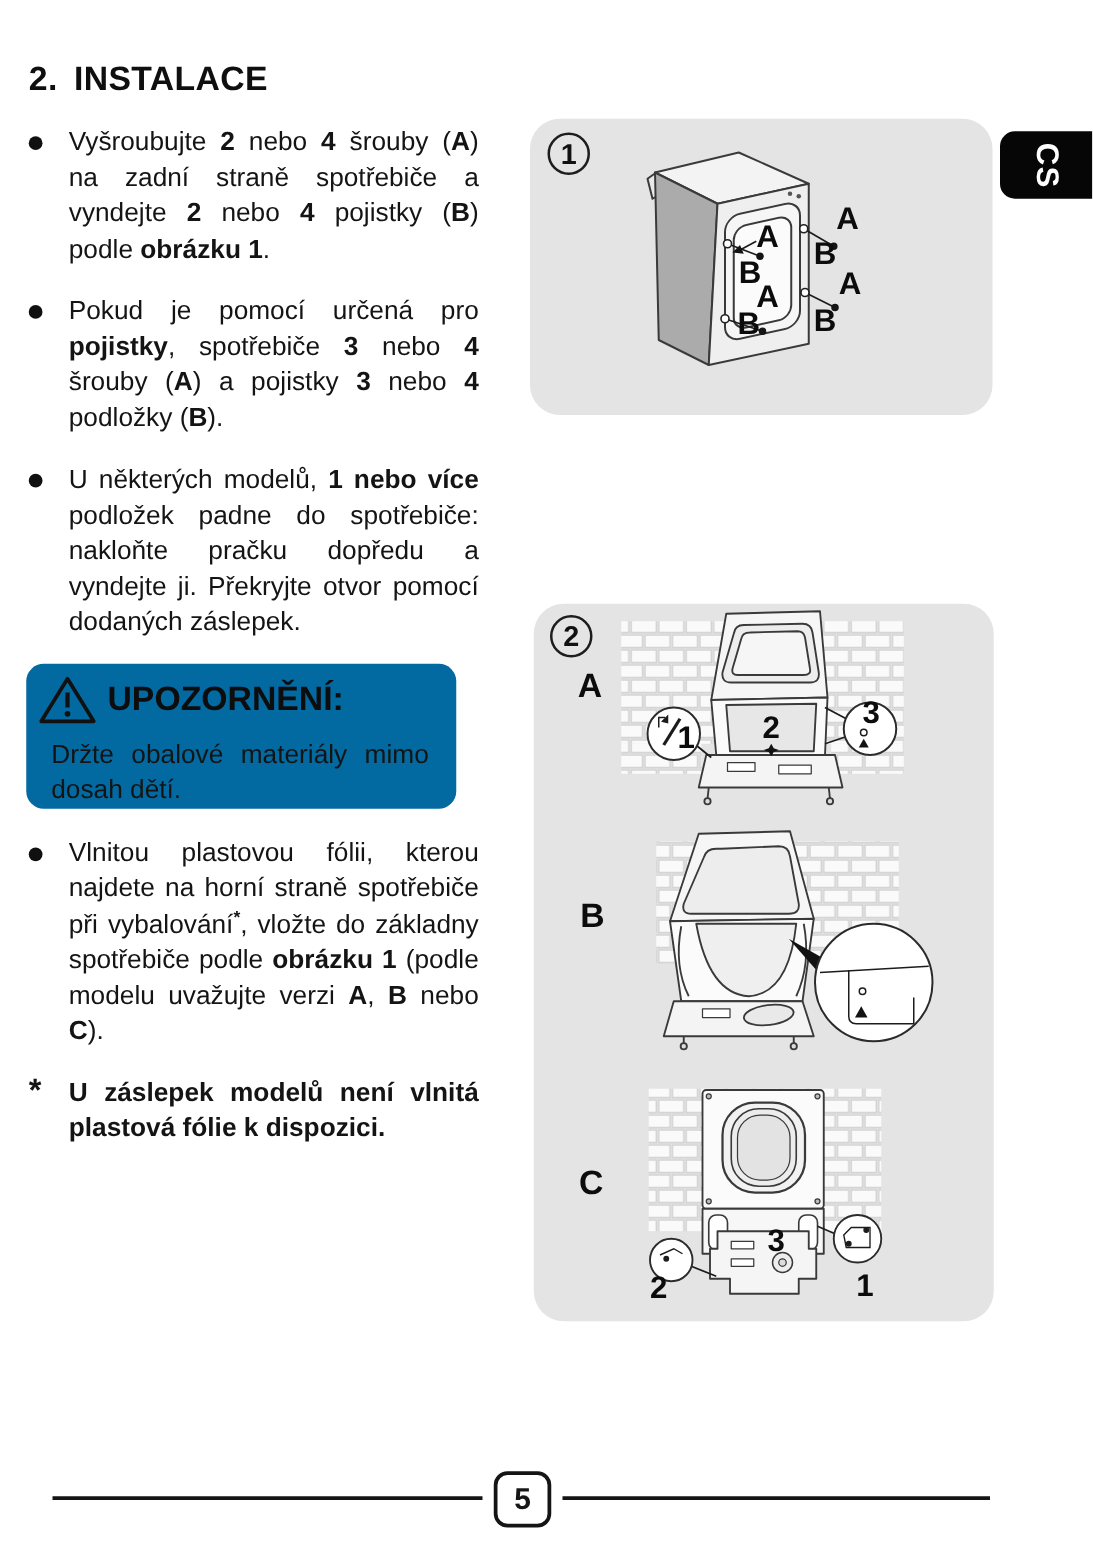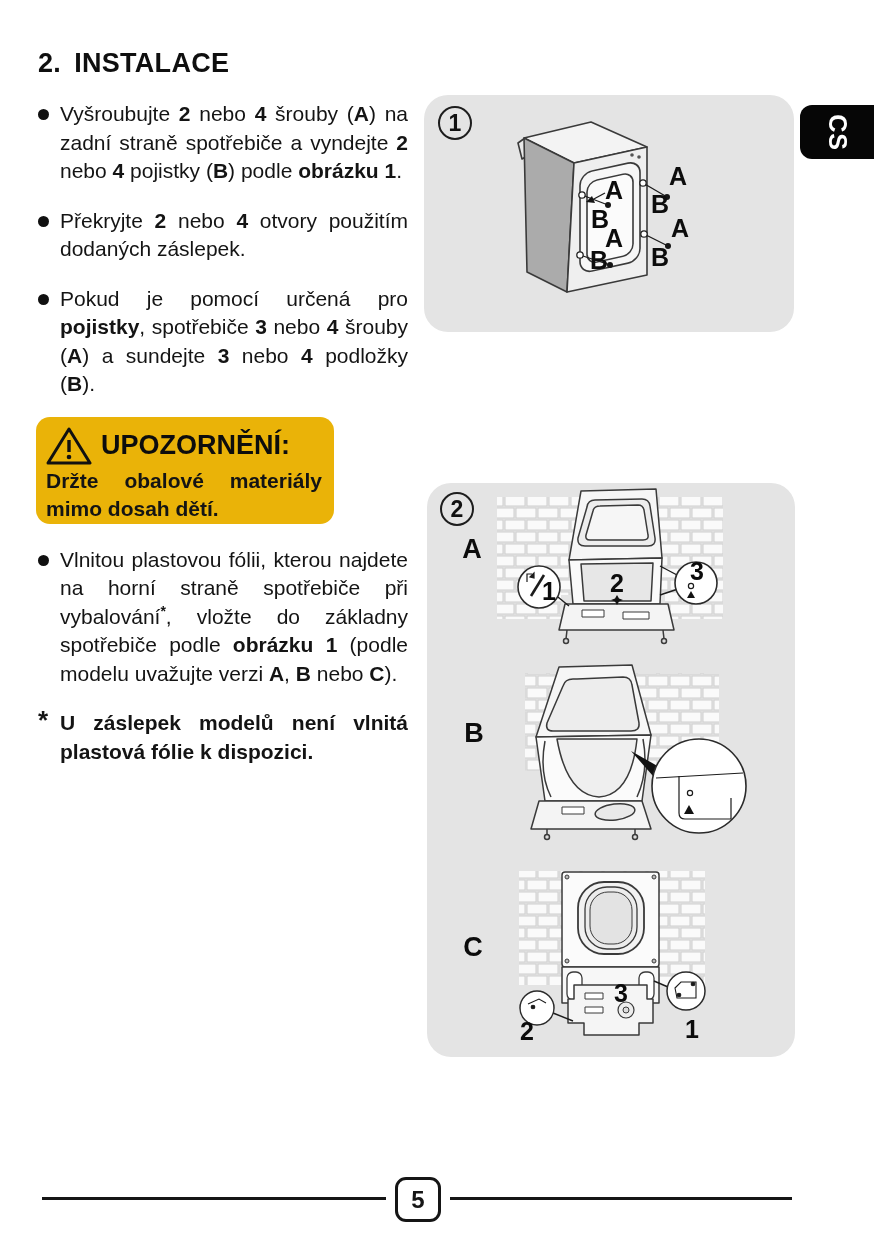--- a/index.html
+++ b/index.html
@@ -1,34 +1,34 @@
 <!DOCTYPE html>
 <html><head>
 <meta charset="utf-8">
 <style>
   html,body { margin:0; padding:0; background:#fff; }
   .page { position:relative; width:874px; height:1240px; background:#ffffff; overflow:hidden;
           font-family:"Liberation Sans", sans-serif; color:#161616; }
 
   
-  .col { position:absolute; left:38px; top:48px; width:370px; }
+  .col { position:absolute; left:23px; top:48px; width:370px; }
   h1.title { font-size:27px; font-weight:bold; margin:0 0 21px 0; color:#0f0f0f; letter-spacing:.3px; }
   h1.title .num { margin-right:13px; }
   .bullet { position:relative; padding-left:22px; margin-bottom:21px; }
   .bullet .dot { position:absolute; left:0; top:9px; width:11px; height:11px; border-radius:50%; background:#101010; }
-  p.jt { margin:0; text-align:justify; font-size:21px; line-height:28.5px; color:#141414; }
+  p.jt { margin:10px; text-align:justify; font-size:21px; line-height:28.5px; color:#141414; }
   p.jt b, .fnt { font-weight:bold; }
   sup { font-size:14px; line-height:0; }
 
-  .warnbox { background:#eab308; border-radius:14px; padding:9px 12px 0 10px; margin:-3px 0 22px -2px;
-             width:298px; box-sizing:border-box; }
+  .warnbox { background:#0369a1; border-radius:14px; padding:9px 12px 0 10px; margin:-3px 0 22px -2px;
+             width:344px; box-sizing:border-box; }
   .warnhead { display:flex; align-items:center; gap:9px; margin-bottom:1px; }
   .warnicon { flex:0 0 auto; }
   .warntitle { font-size:27px; font-weight:bold; color:#0d0d0d; }
-  .warnbody { font-weight:bold; font-size:21.5px; }
+  .warnbody { font-weight:normal; font-size:21.5px; }
 
   .footnote { position:relative; padding-left:22px; }
   .fnmark { position:absolute; left:0; top:-4px; font-size:26px; font-weight:bold; }
 
   
   .figbox { position:absolute; background:#e4e4e4; border-radius:24px; }
   #fig1 { left:424px; top:95px;  width:370px; height:237px; }
   #fig2 { left:427px; top:483px; width:368px; height:574px; }
   .figbox svg { position:absolute; left:0; top:0; }
   .fignum { position:absolute; width:34px; height:34px; border:2.5px solid #1d1d1d; border-radius:50%;
@@ -56,30 +56,30 @@
 
   <div class="col">
 
     <h1 class="title"><span class="num">2.</span><span>INSTALACE</span></h1>
 
     <div class="bullet">
       <span class="dot"></span>
       <p class="jt"><span>Vyšroubujte </span><b>2</b><span> nebo </span><b>4</b><span> šrouby (</span><b>A</b><span>) na zadní straně spotřebiče a vyndejte </span><b>2</b><span> nebo </span><b>4</b><span> pojistky (</span><b>B</b><span>) podle </span><b>obrázku 1</b><span>.</span></p>
     </div>
 
-    <div class="bullet">
-      <span class="dot"></span>
-      <p class="jt"><span>Překryjte </span><b>2</b><span> nebo </span><b>4</b><span> otvory použitím dodaných záslepek.</span></p>
-    </div>
-
-    <div class="bullet">
-      <span class="dot"></span>
-      <p class="jt"><span>Pokud je pomocí určená pro </span><b>pojistky</b><span>, spotřebiče </span><b>3</b><span> nebo </span><b>4</b><span> šrouby (</span><b>A</b><span>) a sundejte </span><b>3</b><span> nebo </span><b>4</b><span> podložky (</span><b>B</b><span>).</span></p>
-    </div>
-
+
+    <div class="bullet">
+      <span class="dot"></span>
+      <p class="jt"><span>Pokud je pomocí určená pro </span><b>pojistky</b><span>, spotřebiče </span><b>3</b><span> nebo </span><b>4</b><span> šrouby (</span><b>A</b><span>) a pojistky </span><b>3</b><span> nebo </span><b>4</b><span> podložky (</span><b>B</b><span>).</span></p>
+    </div>
+
+    <div class="bullet">
+      <span class="dot"></span>
+      <p class="jt"><span>U některých modelů, </span><b>1 nebo více</b><span> podložek padne do spotřebiče: nakloňte pračku dopředu a vyndejte ji. Překryjte otvor pomocí dodaných záslepek.</span></p>
+    </div>
 
     <div class="warnbox">
       <div class="warnhead">
         <svg class="warnicon" width="46" height="40" viewBox="0 0 46 40">
           <polygon points="23,3 44,37 2,37" fill="none" stroke="#111" stroke-width="3" stroke-linejoin="round"></polygon>
           <rect x="21.3" y="14" width="3.4" height="12" fill="#111"></rect>
           <circle cx="23" cy="31" r="2.3" fill="#111"></circle>
         </svg>
         <span class="warntitle">UPOZORNĚNÍ:</span>
       </div>

